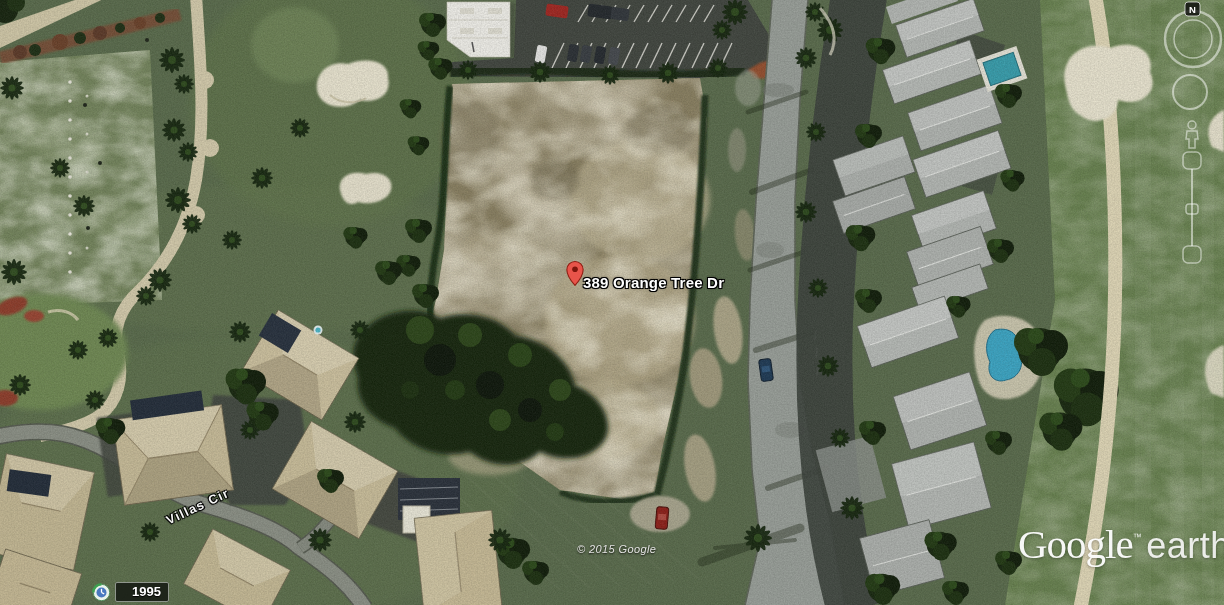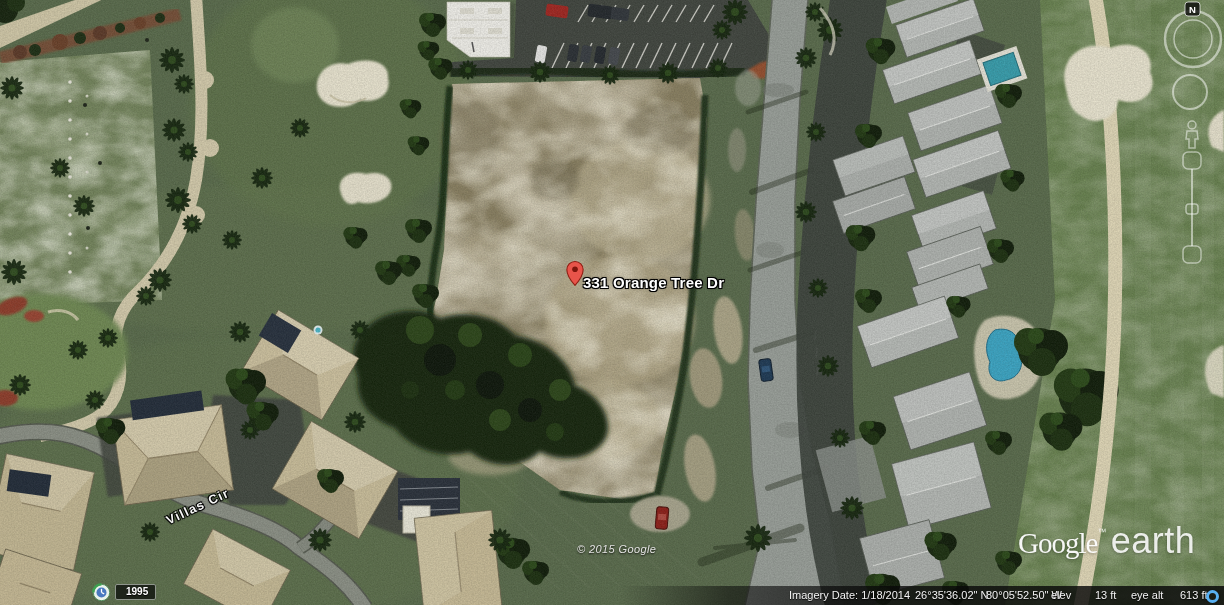--- a/index.html
+++ b/index.html
@@ -8,35 +8,35 @@
   #terrain{position:absolute;left:0;top:0;}
   .maplabel{position:absolute;color:#fff;font-weight:700;white-space:nowrap;
     text-shadow:-1px -1px 0 #000,1px -1px 0 #000,-1px 1px 0 #000,1px 1px 0 #000,0 0 3px #000;}
   #placemark{position:absolute;left:566px;top:261px;width:220px;height:36px;}
   #placemark-label{position:absolute;left:17px;top:13px;font-size:15px;letter-spacing:.2px;}
   #street-label{left:167px;top:514px;font-size:12.5px;letter-spacing:1.5px;opacity:.95;
     transform:rotate(-25deg);transform-origin:left center;}
   #copyright{position:absolute;left:577px;top:543px;font-size:11px;color:#e4e4e2;
     text-shadow:0 1px 2px rgba(0,0,0,.9);letter-spacing:.4px;font-style:italic;}
   #ge-logo{position:absolute;left:1018px;top:520px;white-space:nowrap;}
-  #ge-logo .g{font-family:"Liberation Serif",serif;font-size:29px;color:rgba(255,255,255,.95);
+  #ge-logo .g{font-family:"Liberation Serif",serif;font-size:41px;color:rgba(255,255,255,.95);
     letter-spacing:-1px;text-shadow:0 1px 3px rgba(0,0,0,.35);}
   #ge-logo .tm{font-size:9px;color:rgba(255,255,255,.85);vertical-align:18px;}
   #ge-logo .e{font-size:36px;color:rgba(255,255,255,.88);letter-spacing:.5px;
     text-shadow:0 1px 3px rgba(0,0,0,.3);}
   #statusbar{position:absolute;left:0;right:0;bottom:0;height:19px;}
   #statusbar .shade{position:absolute;left:620px;right:0;top:0;bottom:0;
     background:linear-gradient(to right,rgba(8,8,8,0),rgba(8,8,8,.55) 18%,rgba(8,8,8,.78) 45%,rgba(8,8,8,.84));}
   .stat{position:absolute;top:3px;font-size:11px;color:#f2f2f2;white-space:nowrap;
     text-shadow:0 1px 1px rgba(0,0,0,.95);}
   #stream-ring{position:absolute;left:1206px;top:4px;width:7px;height:7px;border-radius:50%;
     border:3px solid #58b0f2;box-shadow:0 0 2px rgba(0,0,0,.6);}
   #time-chip{position:absolute;left:92px;top:582px;height:20px;display:flex;align-items:center;}
-  #year-box{margin-left:4px;padding:1px 7px 2px 10px;background:rgba(22,26,19,.88);
-    border:1px solid #8f958c;border-radius:2px;color:#fff;font-size:10px;font-weight:700;
+  #year-box{margin-left:4px;padding:1px 7px 2px 16px;background:rgba(22,26,19,.88);
+    border:1px solid #8f958c;border-radius:2px;color:#fff;font-size:13px;font-weight:700;
     text-shadow:0 1px 1px #000;}
   #navcontrols{position:absolute;right:0;top:0;}
 </style>
 </head>
 <body>
 
 <div id="viewport">
 
 <svg id="terrain" width="1224" height="605" viewBox="0 0 1224 605">
   <defs>
@@ -585,21 +585,21 @@
 
   <rect width="1224" height="605" filter="url(#grainD)" opacity=".22"></rect>
   <rect width="1224" height="605" filter="url(#grainL)" opacity=".13"></rect>
 </svg>
 
 <div id="placemark">
   <svg width="18" height="25" viewBox="0 0 16 23" style="position:absolute;left:0;top:0">
     <path d="M8,0.5 C3.8,0.5 0.5,3.8 0.5,8 C0.5,14 8,22.5 8,22.5 C8,22.5 15.5,14 15.5,8 C15.5,3.8 12.2,0.5 8,0.5 Z" fill="#e8544a" stroke="#8e1d12" stroke-width="1"></path>
     <circle cx="8" cy="7.6" r="2.6" fill="#7d150c"></circle>
   </svg>
-  <span id="placemark-label" class="maplabel">331 Orange Tree Dr</span>
+  <span id="placemark-label" class="maplabel">389 Orange Tree Dr</span>
 </div>
 
 <div id="street-label" class="maplabel">Villas Cir</div>
 
 <div id="copyright">© 2015 Google</div>
 
 <div id="ge-logo">
   <span class="g">Google</span><span class="tm">™</span>
   <span class="e">earth</span>
 </div>
@@ -608,34 +608,20 @@
   <svg width="19" height="19" viewBox="0 0 19 19">
     <circle cx="9.5" cy="9.5" r="8.2" fill="#eaf3ec" stroke="#579060" stroke-width="1"></circle>
     <path d="M9.5,1.3 A8.2,8.2 0 0,0 1.3,9.5" fill="none" stroke="#3fa050" stroke-width="2.6"></path>
     <circle cx="9.5" cy="9.5" r="5" fill="#4a79c0"></circle>
     <line x1="9.5" y1="9.5" x2="9.5" y2="5.8" stroke="#fff" stroke-width="1.3"></line>
     <line x1="9.5" y1="9.5" x2="12.2" y2="10.8" stroke="#fff" stroke-width="1.3"></line>
   </svg>
   <span id="year-box">1995</span>
 </div>
 
-<div id="statusbar">
-  <div class="shade"></div>
-  <span class="stat" style="left:789px">
-    <span>Imagery Date:</span>
-    <span>1/18/2014</span>
-  </span>
-  <span class="stat" style="left:915px">26°35'36.02" N</span>
-  <span class="stat" style="left:986px">80°05'52.50" W</span>
-  <span class="stat" style="left:1051px">elev</span>
-  <span class="stat" style="left:1095px">13 ft</span>
-  <span class="stat" style="left:1131px">eye alt</span>
-  <span class="stat" style="left:1180px">613 ft</span>
-  <span id="stream-ring"></span>
-</div>
 
 <svg id="navcontrols" width="74" height="280" viewBox="0 0 74 280">
   <g stroke="rgba(255,255,255,0.5)" fill="none">
     <g>
       <circle cx="43" cy="39" r="28" stroke-width="2.5"></circle>
       <circle cx="43" cy="39" r="19" stroke-width="1.5"></circle>
     </g>
     <g>
       <rect x="35" y="2" width="15" height="14" rx="3" fill="rgba(10,10,10,0.8)" stroke="rgba(255,255,255,0.7)" stroke-width="1"></rect>
       <text x="42.5" y="13" text-anchor="middle" font-size="9.5" font-weight="bold" fill="#fff" stroke="none" font-family="Liberation Sans, sans-serif">N</text>

